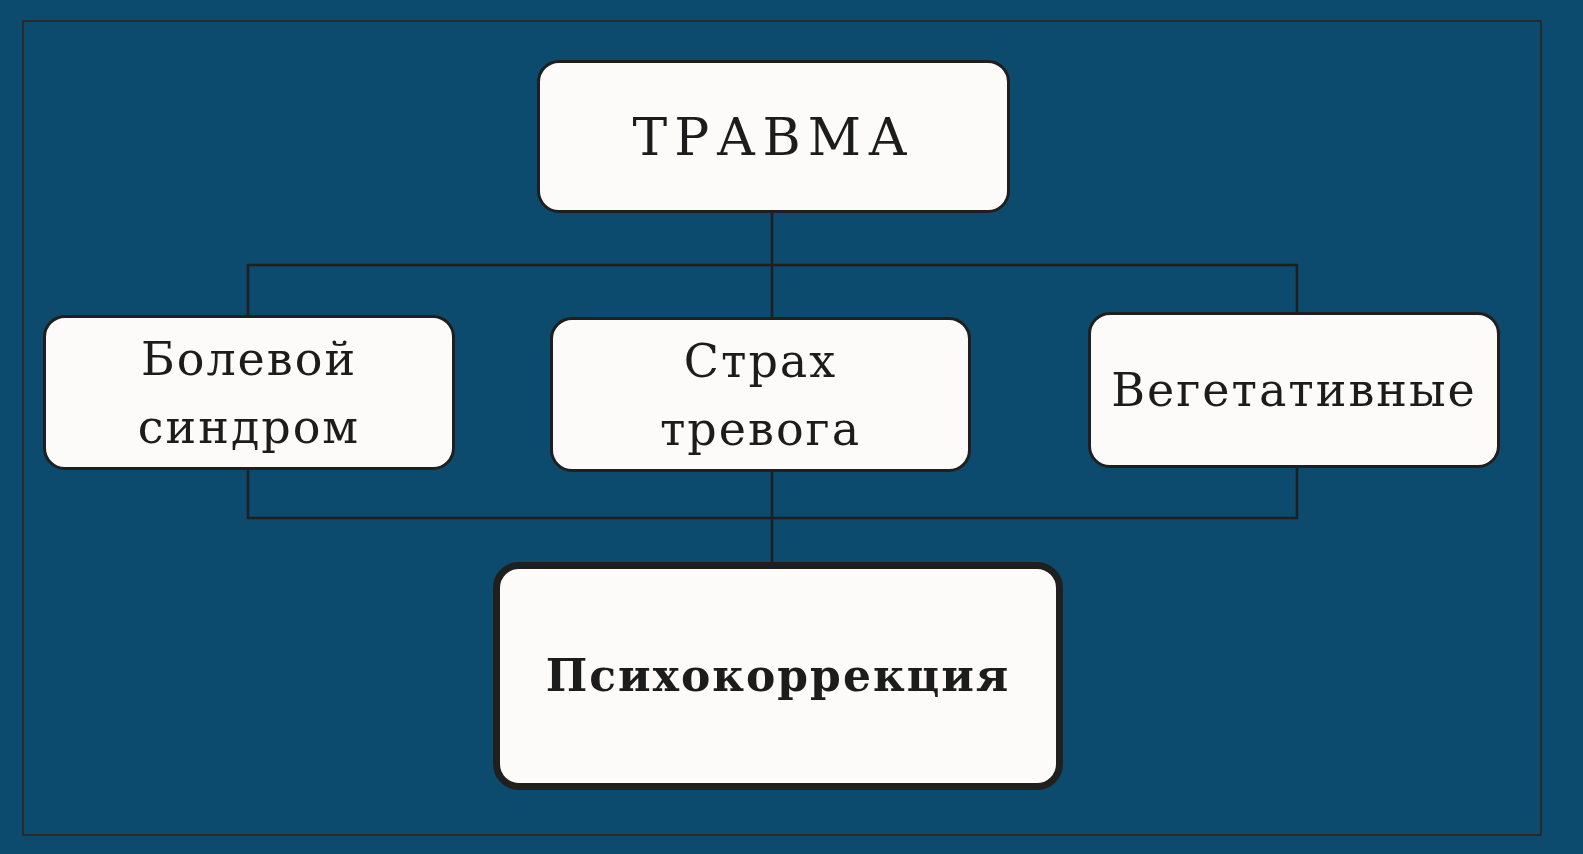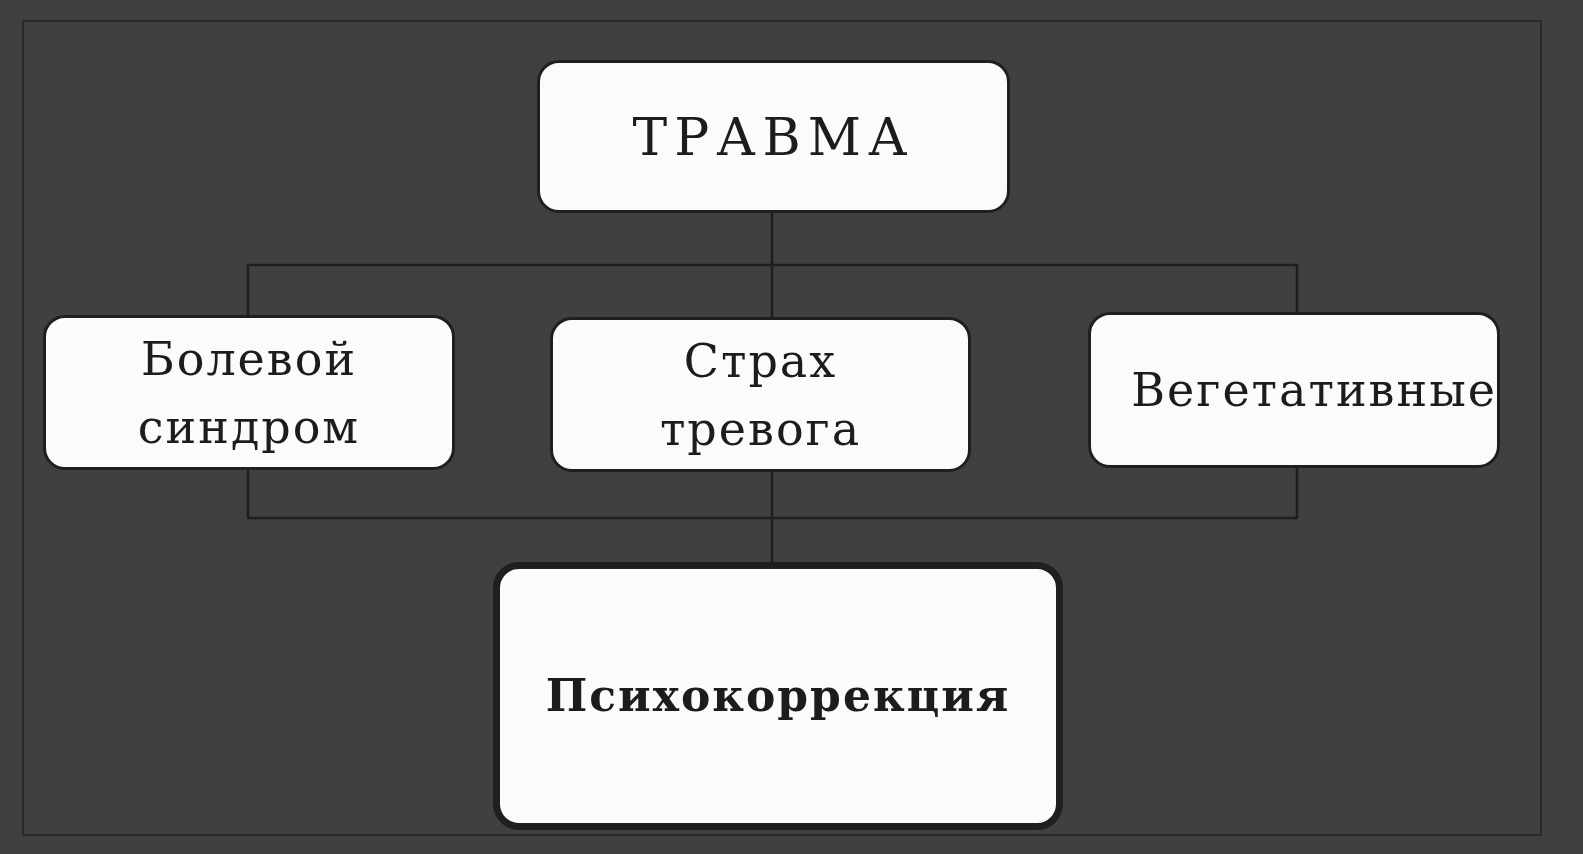--- a/index.html
+++ b/index.html
@@ -4,21 +4,21 @@
 <style>
   html, body {
     margin: 0;
     padding: 0;
     background: #ffffff;
   }
   .page {
     position: relative;
     width: 1583px;
     height: 854px;
-    background: #404040;
+    background: #0c4a6e;
     font-family: "DejaVu Serif", "Liberation Serif", serif;
     color: #1c1c1c;
     overflow: hidden;
   }
   .frame {
     position: absolute;
     left: 22px;
     top: 20px;
     width: 1516px;
     height: 812px;
@@ -62,26 +62,26 @@
     letter-spacing: 7px;
     line-height: 70px;
   }
   .node-mid {
     font-size: 46px;
     letter-spacing: 2px;
     line-height: 68px;
   }
   .node-left   { left: 43px;   top: 315px; width: 412px; height: 155px; }
   .node-center { left: 550px;  top: 317px; width: 421px; height: 155px; }
-  .node-right  { left: 1088px; top: 312px; width: 412px; height: 156px; align-items: flex-end; }
+  .node-right  { left: 1088px; top: 312px; width: 412px; height: 156px; }
   .node-bottom {
     left: 493px;
     top: 562px;
     width: 570px;
-    height: 268px;
+    height: 228px;
     border-width: 7px;
     border-radius: 26px;
     font-size: 44px;
     font-weight: bold;
     letter-spacing: 2px;
     line-height: 66px;
   }
 </style>
 </head>
 <body>

